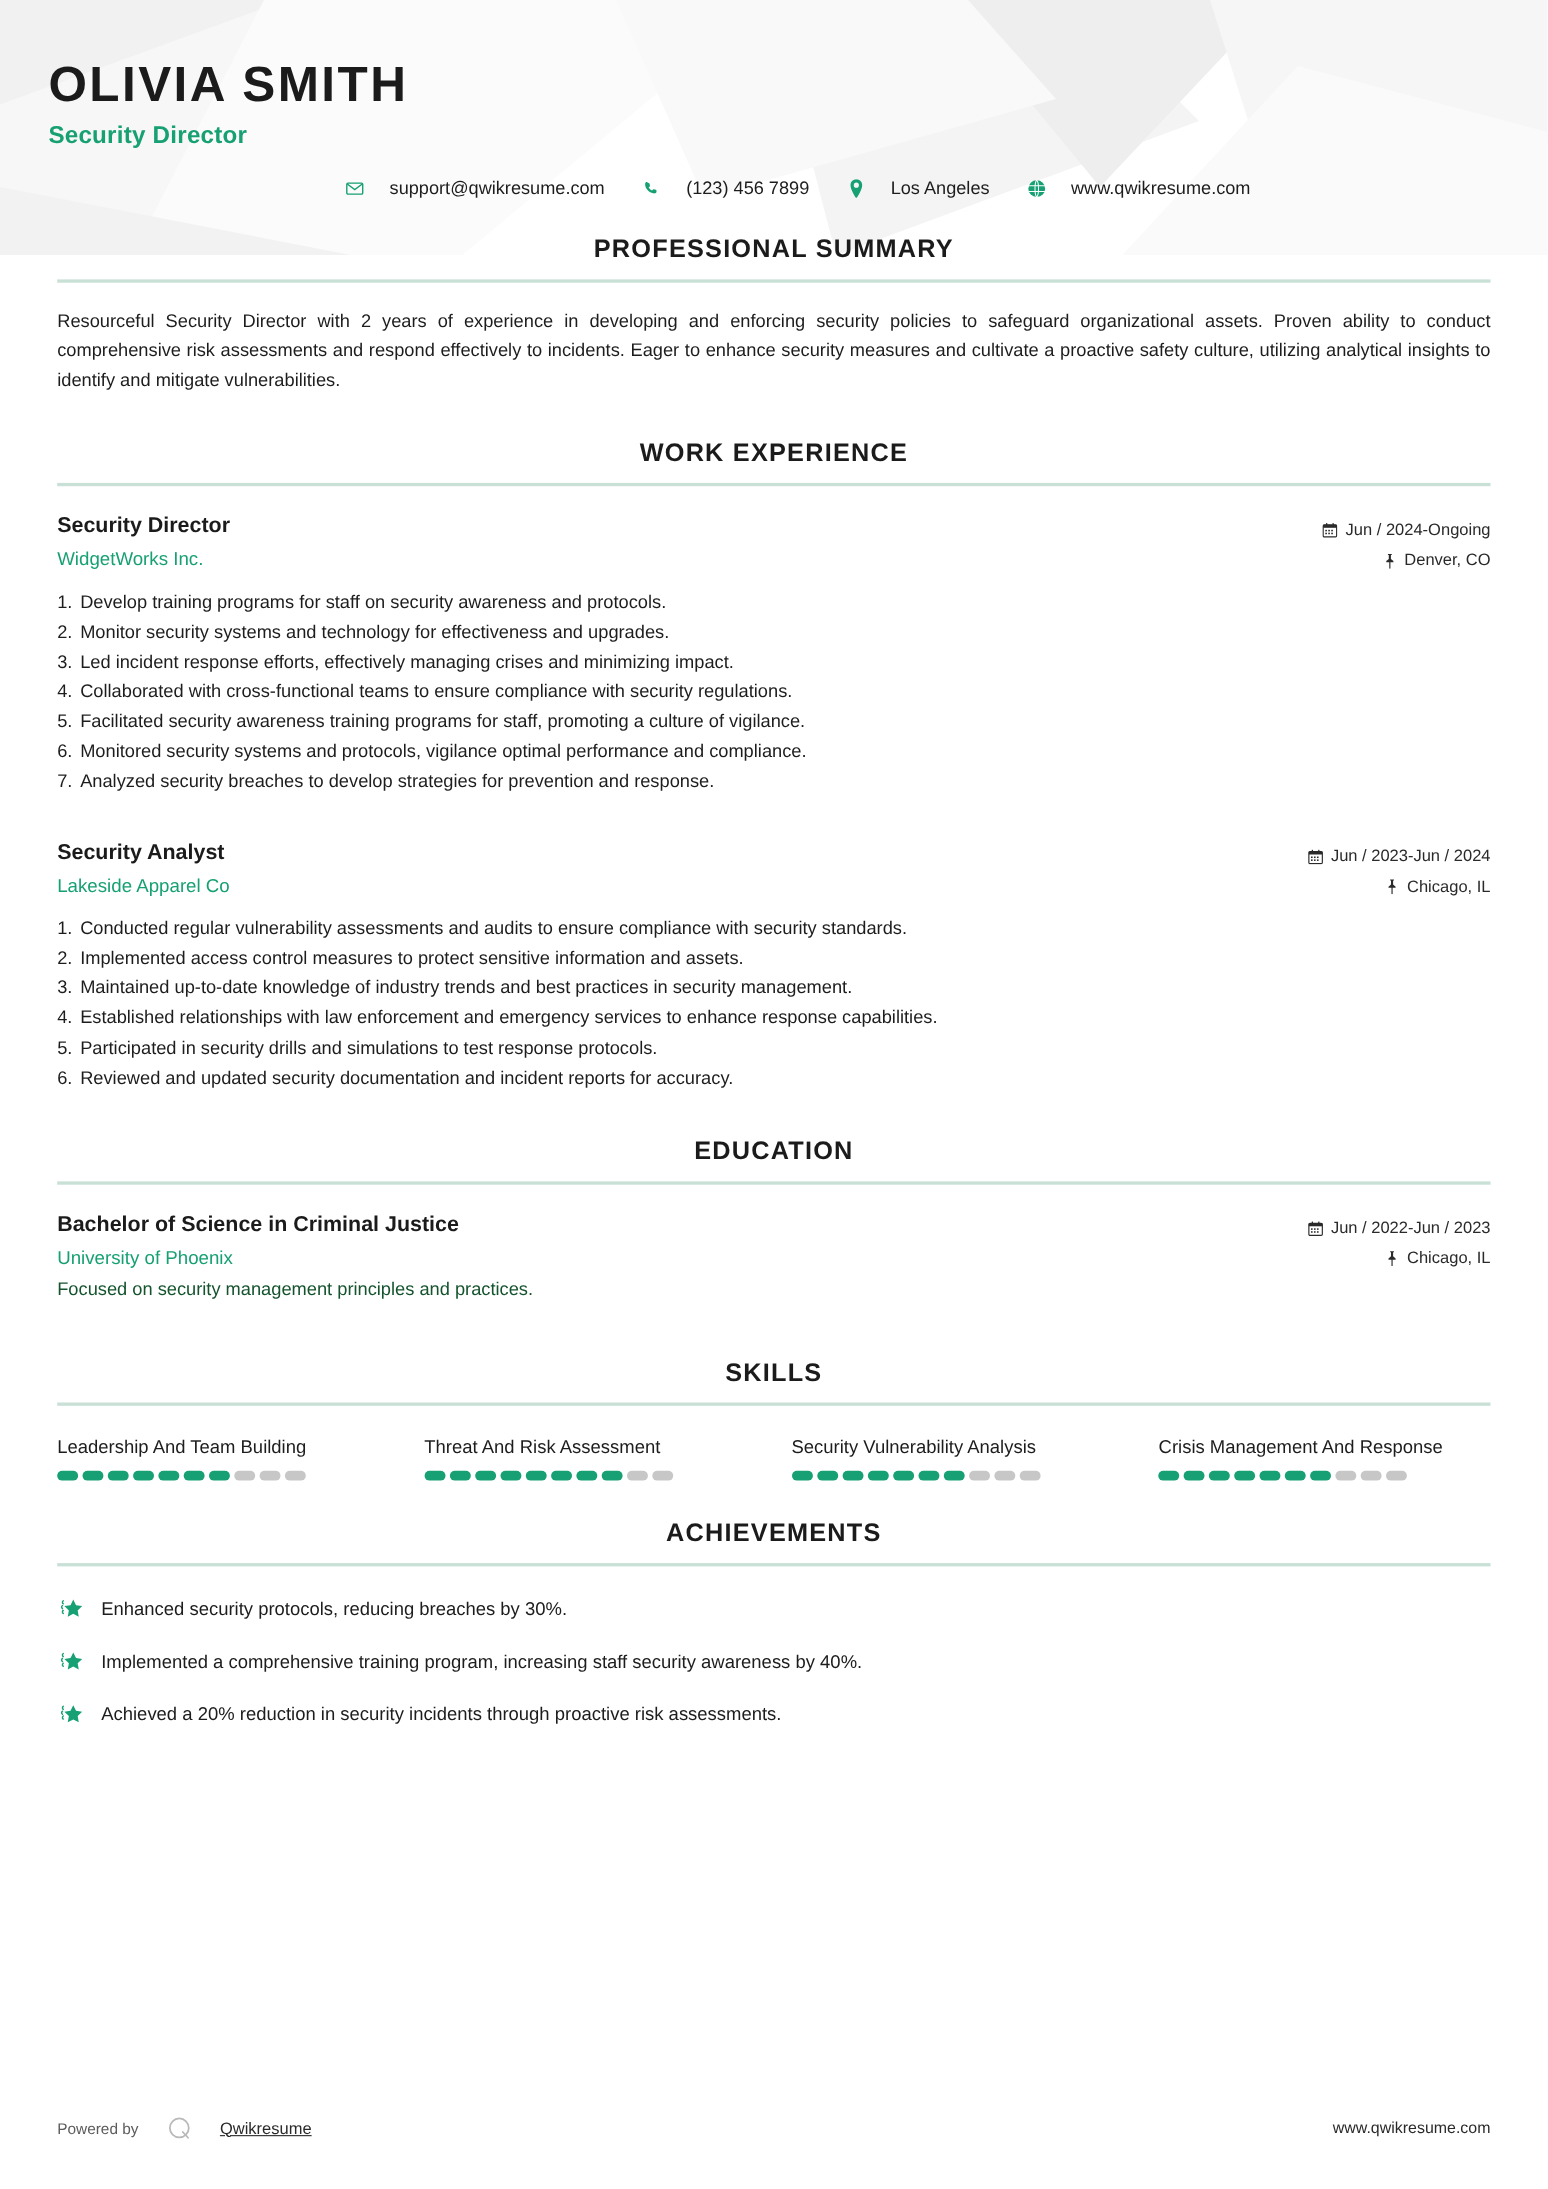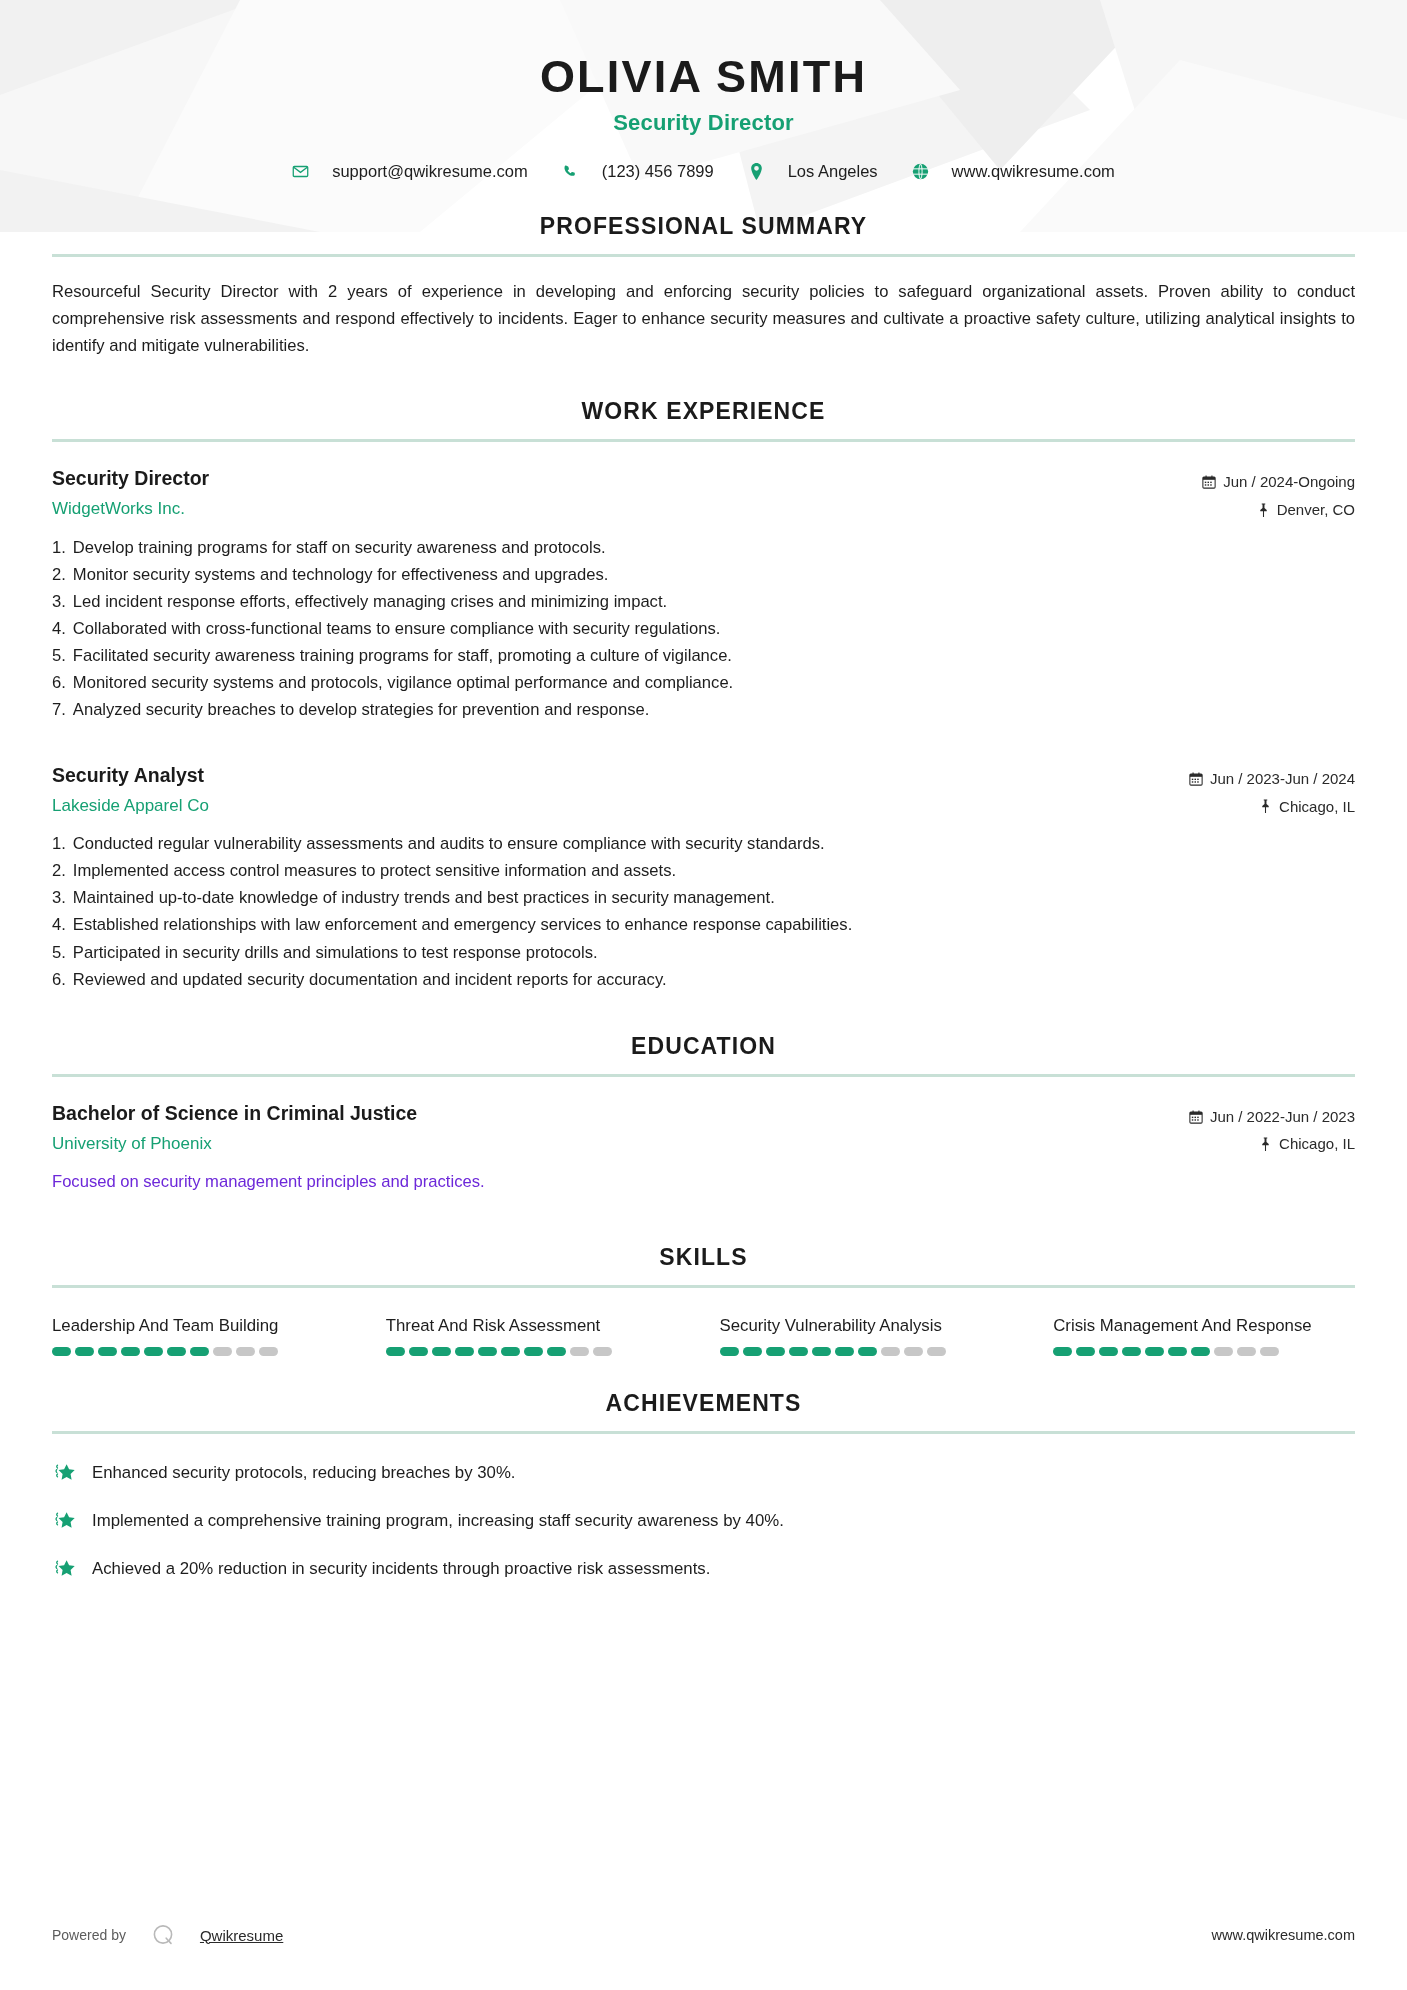--- a/index.html
+++ b/index.html
@@ -27,21 +27,21 @@
     overflow: hidden;
     z-index: 0;
   }
   .hero-bg svg { display: block; width: 1407px; height: 232px; }
 
   
   .header {
     position: relative;
     z-index: 2;
     padding-top: 52px;
-    text-align: center;
+    margin-left: 44px;
   }
   .cand-name {
     font-size: 45px;
     font-weight: 700;
     letter-spacing: 2.2px;
     color: #1b1b1b;
     line-height: 1.12;
   }
   .cand-role {
     margin-top: 8px;
@@ -142,22 +142,22 @@
     display: flex;
     gap: 7px;
   }
   .bullet .bnum { flex: 0 0 auto; }
 
   .entry-gap { height: 30px; }
 
   .edu-desc {
     font-size: 16.6px;
     line-height: 1.6;
-    color: #6d28d9;
-    margin-top: 11px;
+    color: #14532d;
+    margin-top: 1px;
   }
 
   
   .skills-grid {
     display: grid;
     grid-template-columns: repeat(4, 1fr);
     column-gap: 32px;
     row-gap: 10px;
     padding-top: 4px;
   }

